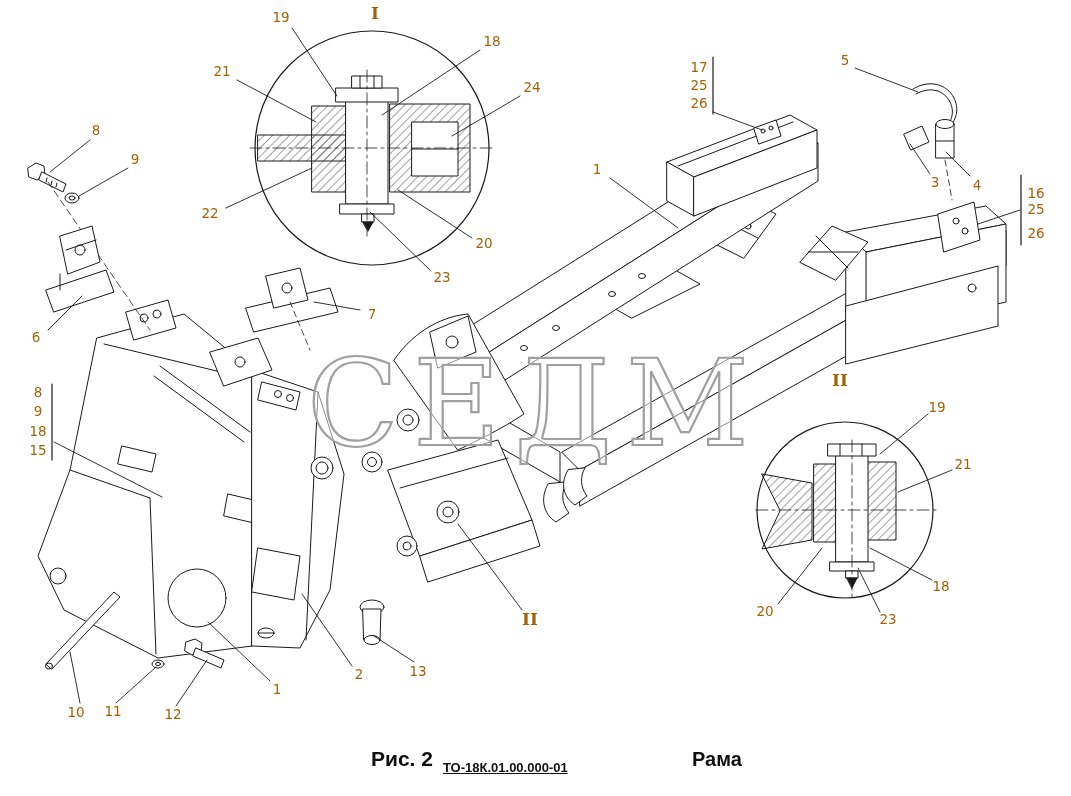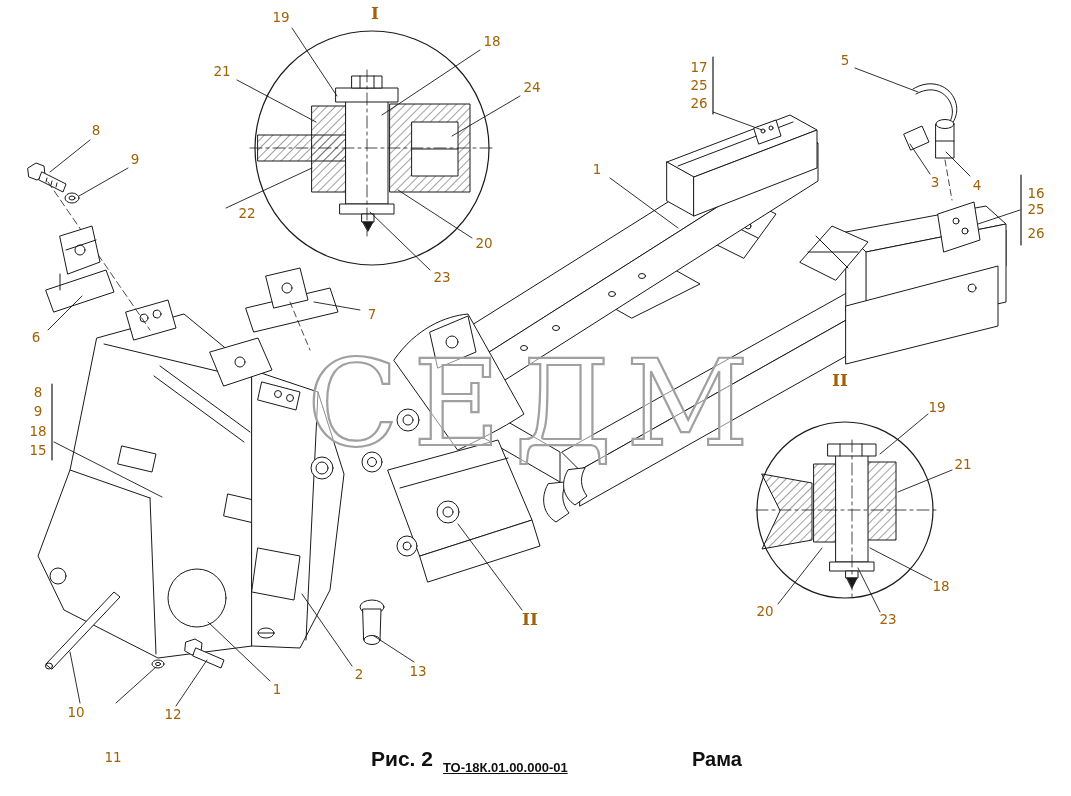--- a/index.html
+++ b/index.html
@@ -241,21 +241,21 @@
 
   <text x="535" y="445" text-anchor="middle" font-family="DejaVu Serif, serif" font-size="120" letter-spacing="14" fill="rgba(255,255,255,0.5)" stroke="#a0a0a0" stroke-width="2.2">СЕДМ</text>
 </svg>
 
 <div id="callout-layer">
       <span class="callout detail" style="left: 375px; top: 13px;">I</span>
       <span class="callout" style="left: 281px; top: 18px;">19</span>
       <span class="callout" style="left: 492px; top: 42px;">18</span>
       <span class="callout" style="left: 222px; top: 72px;">21</span>
       <span class="callout" style="left: 532px; top: 88px;">24</span>
-      <span class="callout" style="left: 210px; top: 214px; margin-left: 37px;">22</span>
+      <span class="callout" style="left: 210px; top: 214px;">22</span>
       <span class="callout" style="left: 484px; top: 244px;">20</span>
       <span class="callout" style="left: 442px; top: 278px;">23</span>
       <span class="callout" style="left: 699px; top: 68px;">17</span>
       <span class="callout" style="left: 699px; top: 86px;">25</span>
       <span class="callout" style="left: 699px; top: 104px;">26</span>
       <span class="callout" style="left: 845px; top: 61px;">5</span>
       <span class="callout" style="left: 597px; top: 170px;">1</span>
       <span class="callout" style="left: 935px; top: 183px;">3</span>
       <span class="callout" style="left: 977px; top: 186px;">4</span>
       <span class="callout" style="left: 1036px; top: 186px; margin-top: 8px;">16</span>
@@ -263,21 +263,21 @@
       <span class="callout" style="left: 1036px; top: 234px;">26</span>
       <span class="callout" style="left: 96px; top: 131px;">8</span>
       <span class="callout" style="left: 135px; top: 160px;">9</span>
       <span class="callout" style="left: 36px; top: 338px;">6</span>
       <span class="callout" style="left: 372px; top: 315px;">7</span>
       <span class="callout" style="left: 38px; top: 393px;">8</span>
       <span class="callout" style="left: 38px; top: 412px;">9</span>
       <span class="callout" style="left: 38px; top: 432px;">18</span>
       <span class="callout" style="left: 38px; top: 451px;">15</span>
       <span class="callout" style="left: 76px; top: 713px;">10</span>
-      <span class="callout" style="left: 113px; top: 712px; margin-top: 46px;">11</span>
+      <span class="callout" style="left: 113px; top: 712px;">11</span>
       <span class="callout" style="left: 173px; top: 715px;">12</span>
       <span class="callout" style="left: 277px; top: 690px;">1</span>
       <span class="callout" style="left: 359px; top: 675px;">2</span>
       <span class="callout" style="left: 418px; top: 672px;">13</span>
       <span class="callout detail" style="left: 530px; top: 619px;">II</span>
       <span class="callout detail" style="left: 840px; top: 380px;">II</span>
       <span class="callout" style="left: 937px; top: 408px;">19</span>
       <span class="callout" style="left: 963px; top: 465px;">21</span>
       <span class="callout" style="left: 941px; top: 587px;">18</span>
       <span class="callout" style="left: 888px; top: 620px;">23</span>

